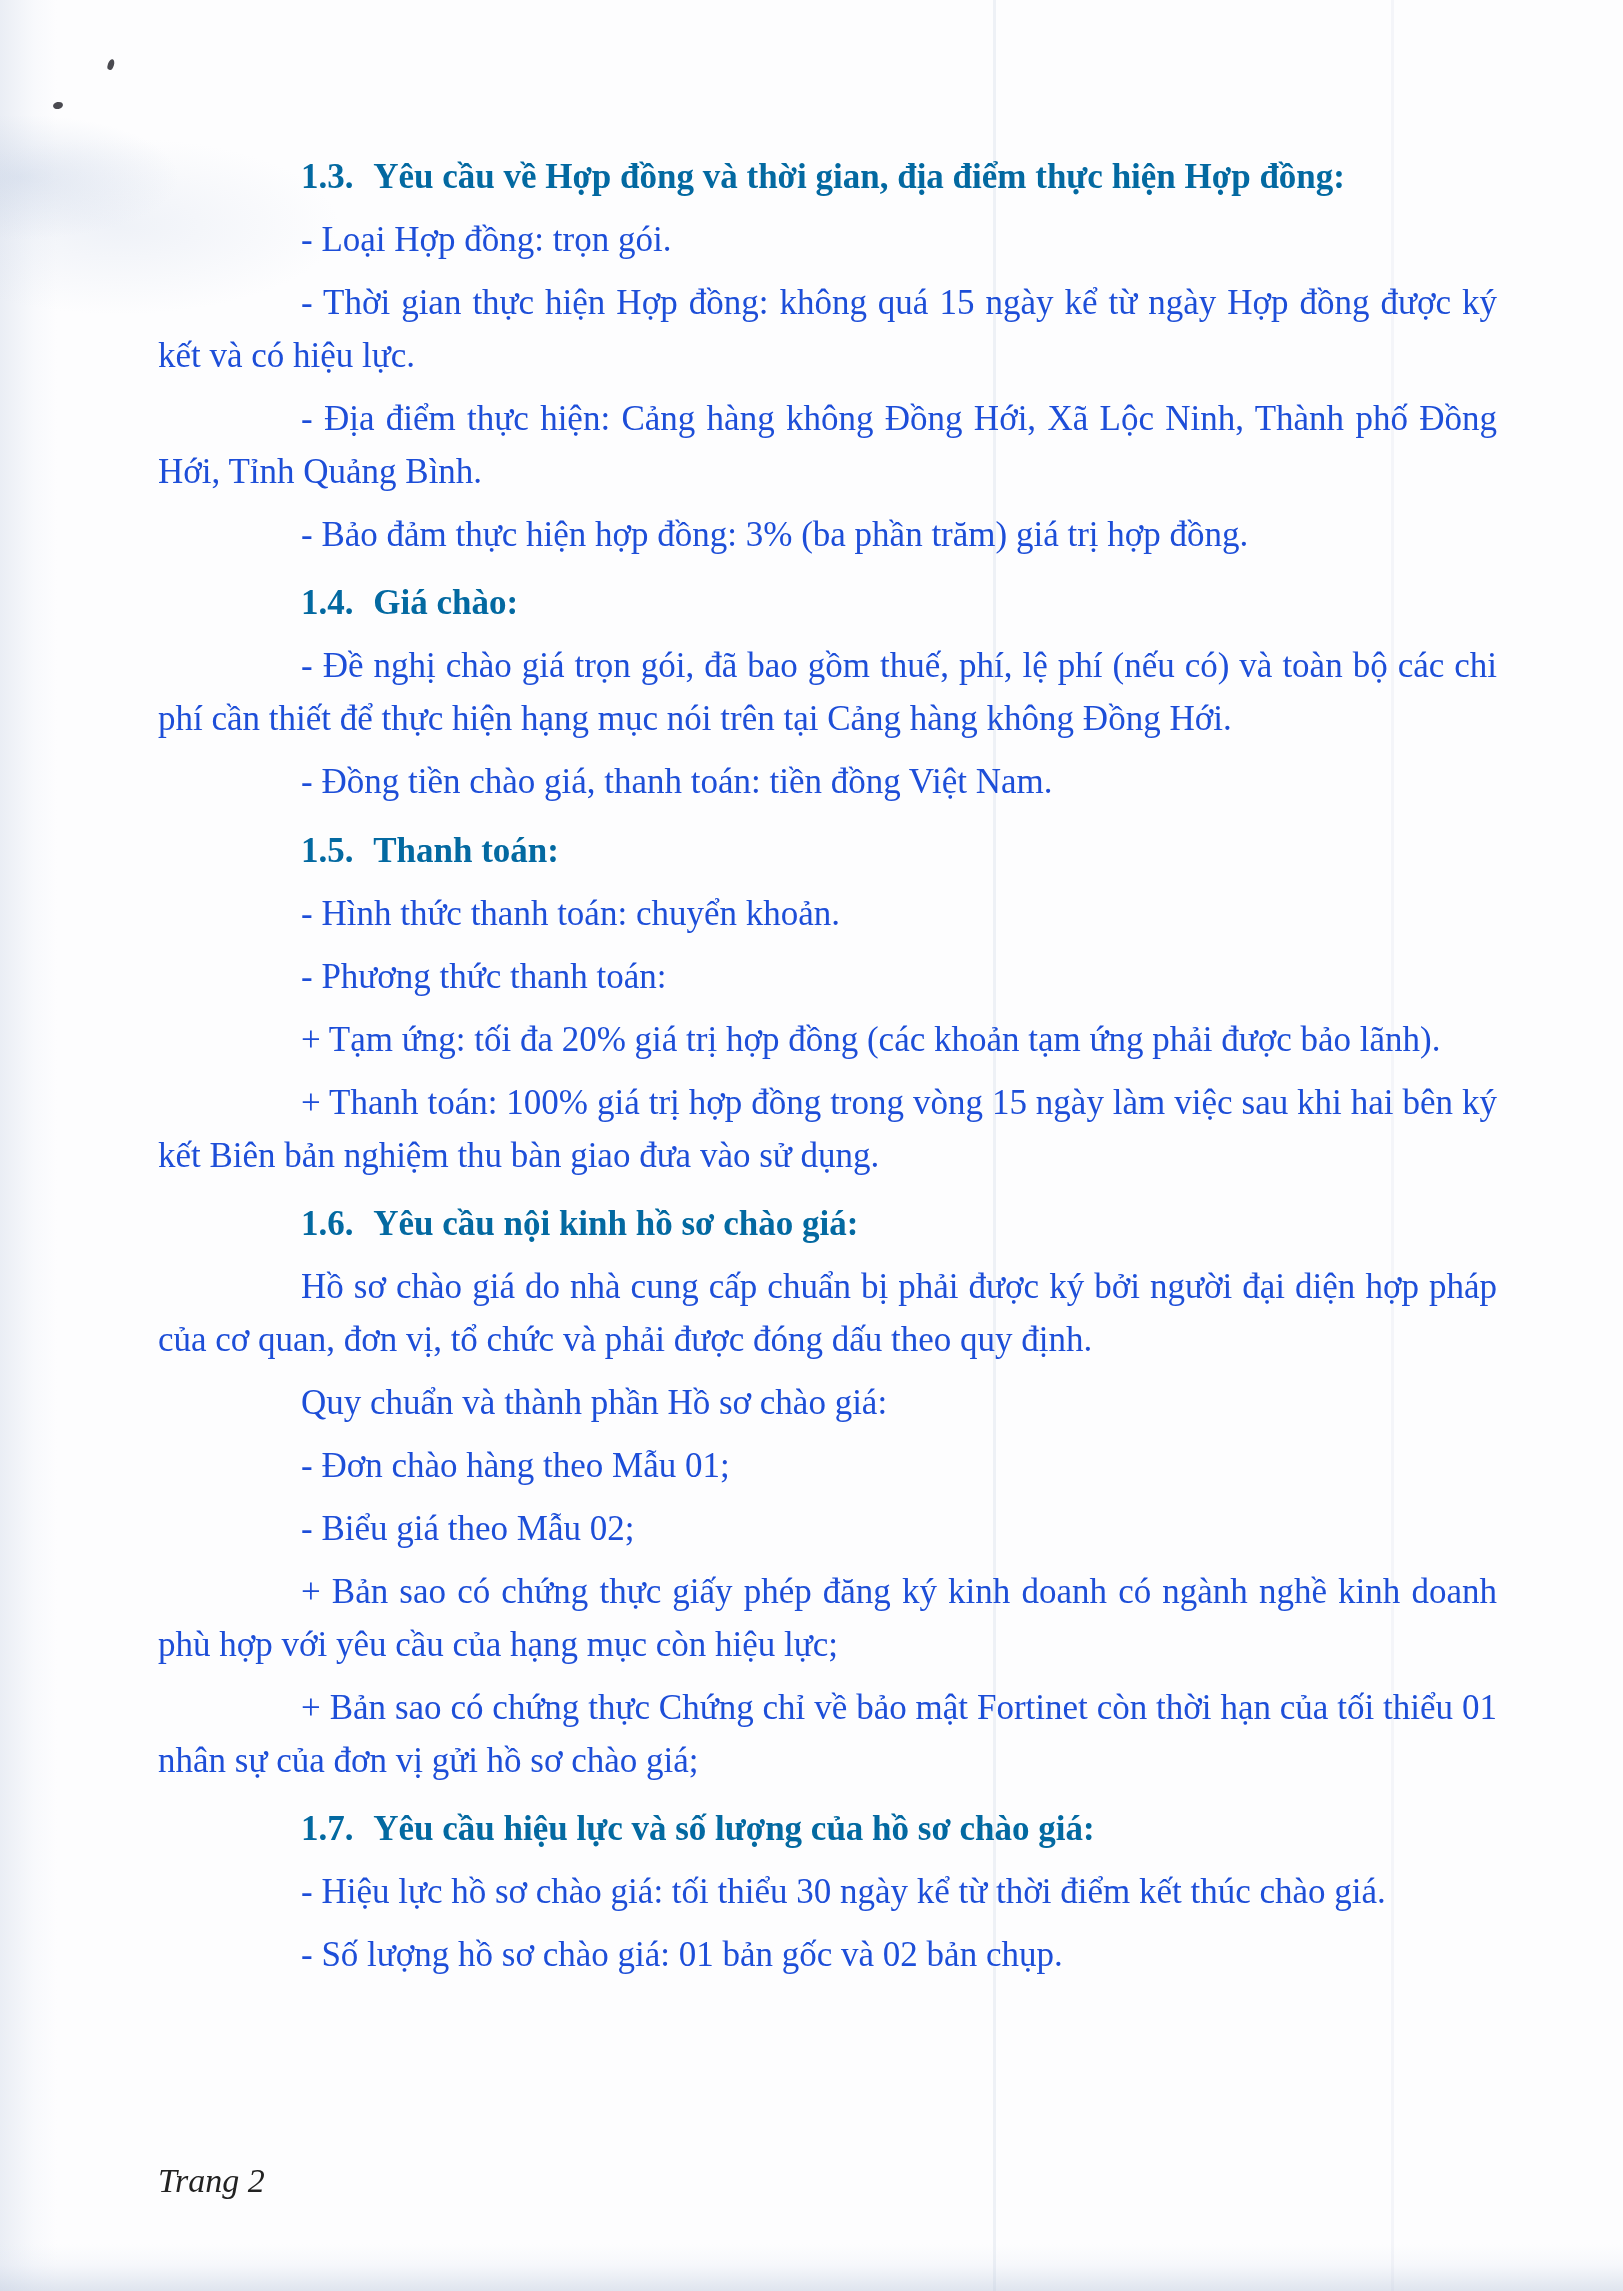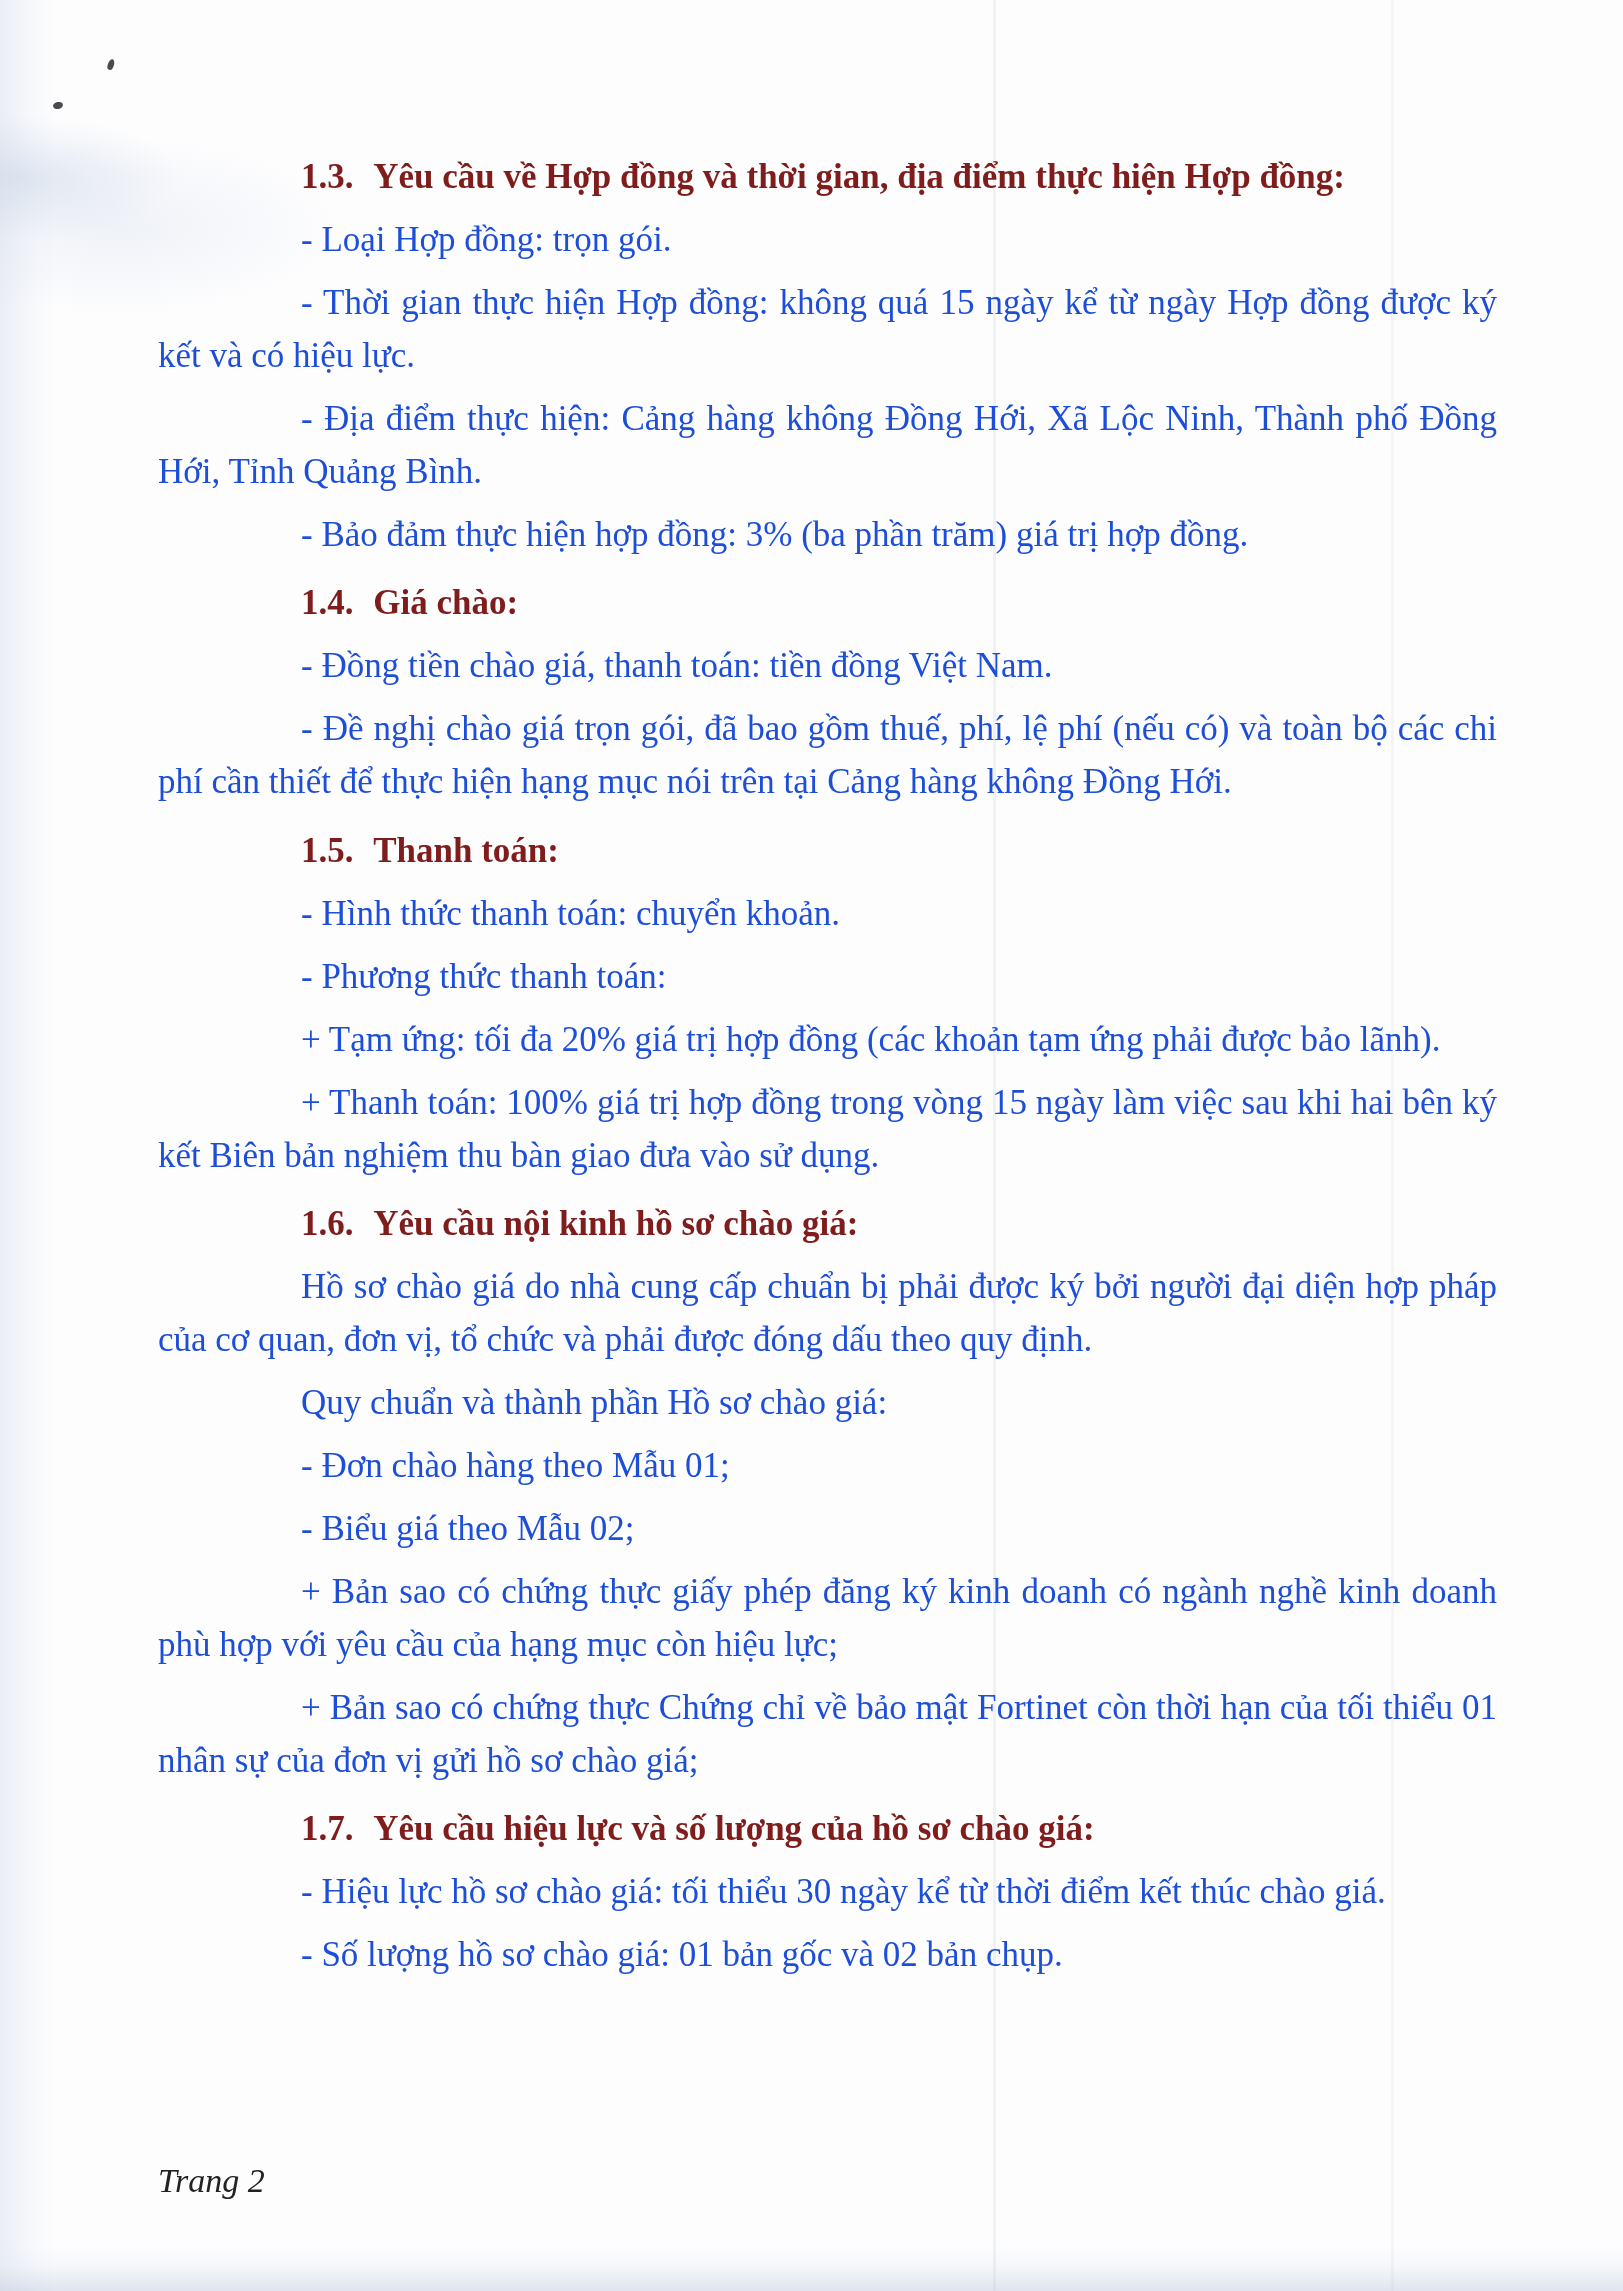--- a/index.html
+++ b/index.html
@@ -49,21 +49,21 @@
     line-height: 53px;
     margin: 9.9px 0 0 0;
     text-align: justify;
     text-indent: 143px;
     color: #1d4ed8;
   }
   .sec {
     font-size: 35px;
     line-height: 53px;
     font-weight: 700;
-    color: #7f1d1d;
+    color: #0369a1;
     margin: 15.8px 0 0 0;
     padding-left: 143px;
   }
   .content > :first-child { margin-top: 0; }
   .sec-num { margin-right: 19.7px; }
 
   .footer {
     position: absolute; left: 158px; right: 126px; top: 2159px;
     text-align: left;
     font-style: italic;
@@ -87,22 +87,22 @@
 
   <div class="content">
 
     <h2 class="sec"><span class="sec-num">1.3.</span><span class="sec-title">Yêu cầu về Hợp đồng và thời gian, địa điểm thực hiện Hợp đồng:</span></h2>
     <p class="para">- Loại Hợp đồng: trọn gói.</p>
     <p class="para">- Thời gian thực hiện Hợp đồng: không quá 15 ngày kể từ ngày Hợp đồng được ký kết và có hiệu lực.</p>
     <p class="para">- Địa điểm thực hiện: Cảng hàng không Đồng Hới, Xã Lộc Ninh, Thành phố Đồng Hới, Tỉnh Quảng Bình.</p>
     <p class="para">- Bảo đảm thực hiện hợp đồng: 3% (ba phần trăm) giá trị hợp đồng.</p>
 
     <h2 class="sec"><span class="sec-num">1.4.</span><span class="sec-title">Giá chào:</span></h2>
+    <p class="para">- Đề nghị chào giá trọn gói, đã bao gồm thuế, phí, lệ phí (nếu có) và toàn bộ các chi phí cần thiết để thực hiện hạng mục nói trên tại Cảng hàng không Đồng Hới.</p>
     <p class="para">- Đồng tiền chào giá, thanh toán: tiền đồng Việt Nam.</p>
-    <p class="para">- Đề nghị chào giá trọn gói, đã bao gồm thuế, phí, lệ phí (nếu có) và toàn bộ các chi phí cần thiết để thực hiện hạng mục nói trên tại Cảng hàng không Đồng Hới.</p>
 
     <h2 class="sec"><span class="sec-num">1.5.</span><span class="sec-title">Thanh toán:</span></h2>
     <p class="para">- Hình thức thanh toán: chuyển khoản.</p>
     <p class="para">- Phương thức thanh toán:</p>
     <p class="para">+ Tạm ứng: tối đa 20% giá trị hợp đồng (các khoản tạm ứng phải được bảo lãnh).</p>
     <p class="para">+ Thanh toán: 100% giá trị hợp đồng trong vòng 15 ngày làm việc sau khi hai bên ký kết Biên bản nghiệm thu bàn giao đưa vào sử dụng.</p>
 
     <h2 class="sec"><span class="sec-num">1.6.</span><span class="sec-title">Yêu cầu nội kinh hồ sơ chào giá:</span></h2>
     <p class="para">Hồ sơ chào giá do nhà cung cấp chuẩn bị phải được ký bởi người đại diện hợp pháp của cơ quan, đơn vị, tổ chức và phải được đóng dấu theo quy định.</p>
     <p class="para">Quy chuẩn và thành phần Hồ sơ chào giá:</p>

